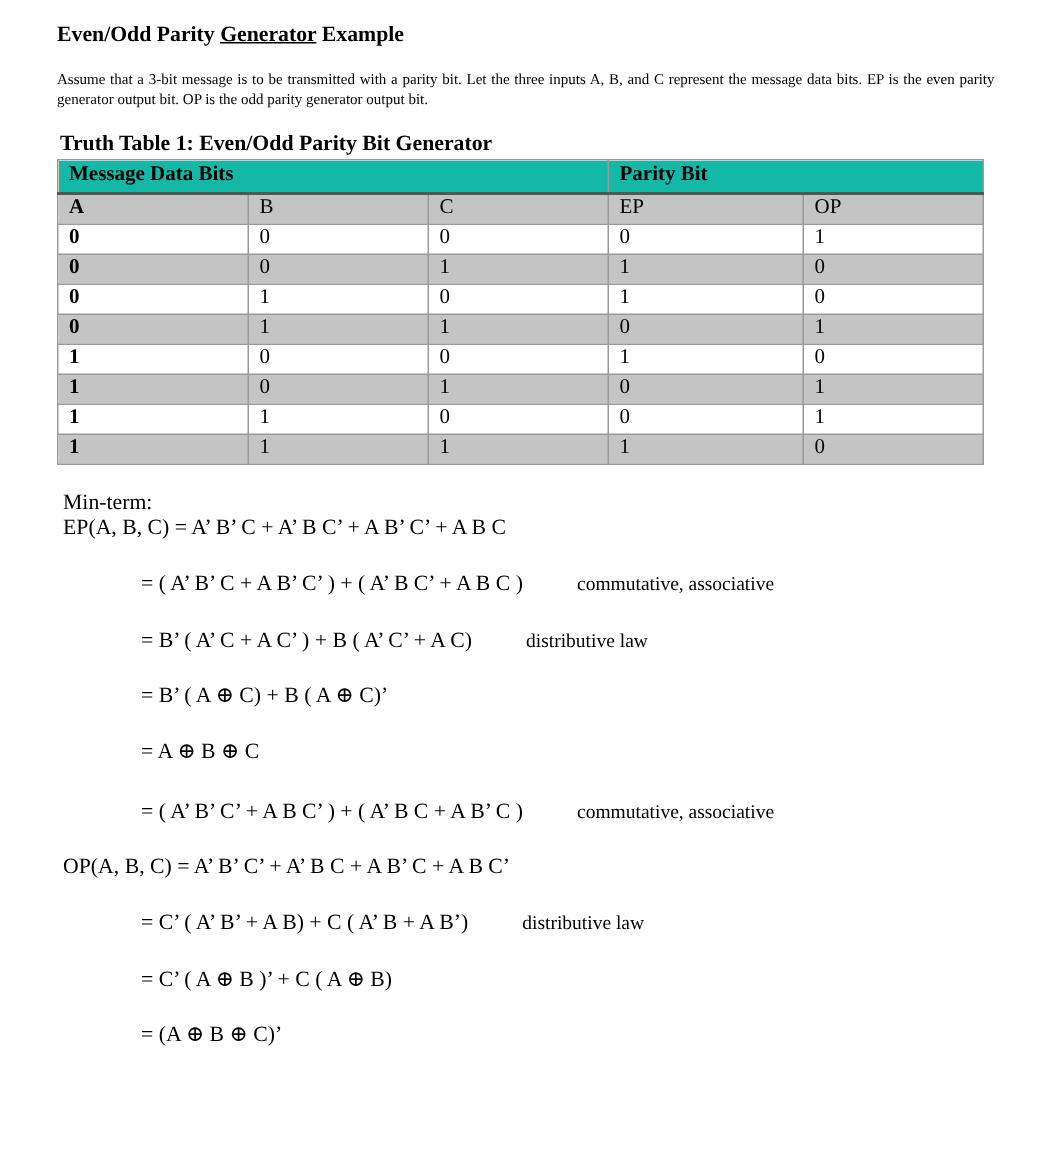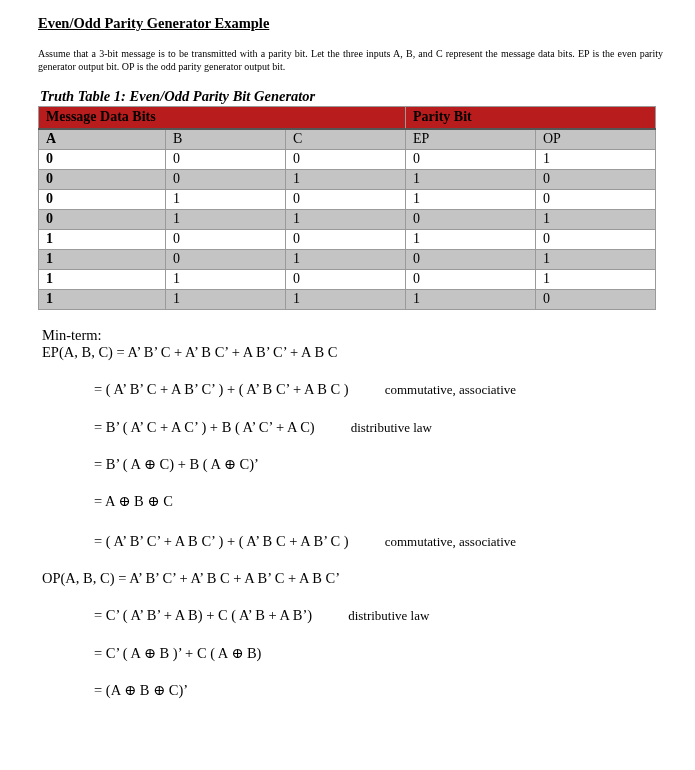--- a/index.html
+++ b/index.html
@@ -19,35 +19,34 @@
     box-sizing: border-box;
     width: 695px;
   }
 
   .doc-title {
     font-size: 14.5px;
     line-height: 1.25;
     margin: 0 0 16px 0;
     white-space: nowrap;
   }
-  .doc-title .u { text-decoration: underline; }
+  .doc-title .u { }
   .doc-title .b { font-weight: bold; text-decoration: underline; text-align: right; }
 
   .intro {
     font-size: 10px;
     line-height: 1.28;
     text-align: justify;
     margin: 0 0 14px 0;
     width: 625px;
   }
 
   .tbl-caption {
     font-size: 14.5px;
     font-weight: bold;
-    font-style: italic;
     margin: 0 0 1px 2px;
   }
 
   table.truth {
     border-collapse: collapse;
     width: 617px;
     table-layout: fixed;
     font-size: 14px;
   }
   table.truth td, table.truth th {
@@ -55,21 +54,21 @@
     padding: 1px 0 1px 7px;
     text-align: left;
     font-weight: normal;
     height: 17px;
     line-height: 16px;
     vertical-align: middle;
     overflow: hidden;
     white-space: nowrap;
   }
   table.truth tr.grouphdr td {
-    background: #b91c1c;
+    background: #14b8a6;
     font-weight: bold;
     border-bottom: 2px solid #555555;
     height: 19px;
   }
   table.truth tr.colhdr td { background: #c4c4c4; }
   table.truth tr.colhdr td.first { font-weight: bold; }
   table.truth tr.r-white td { background: #ffffff; }
   table.truth tr.r-gray td  { background: #c4c4c4; }
   table.truth td.first { font-weight: bold; }
 

